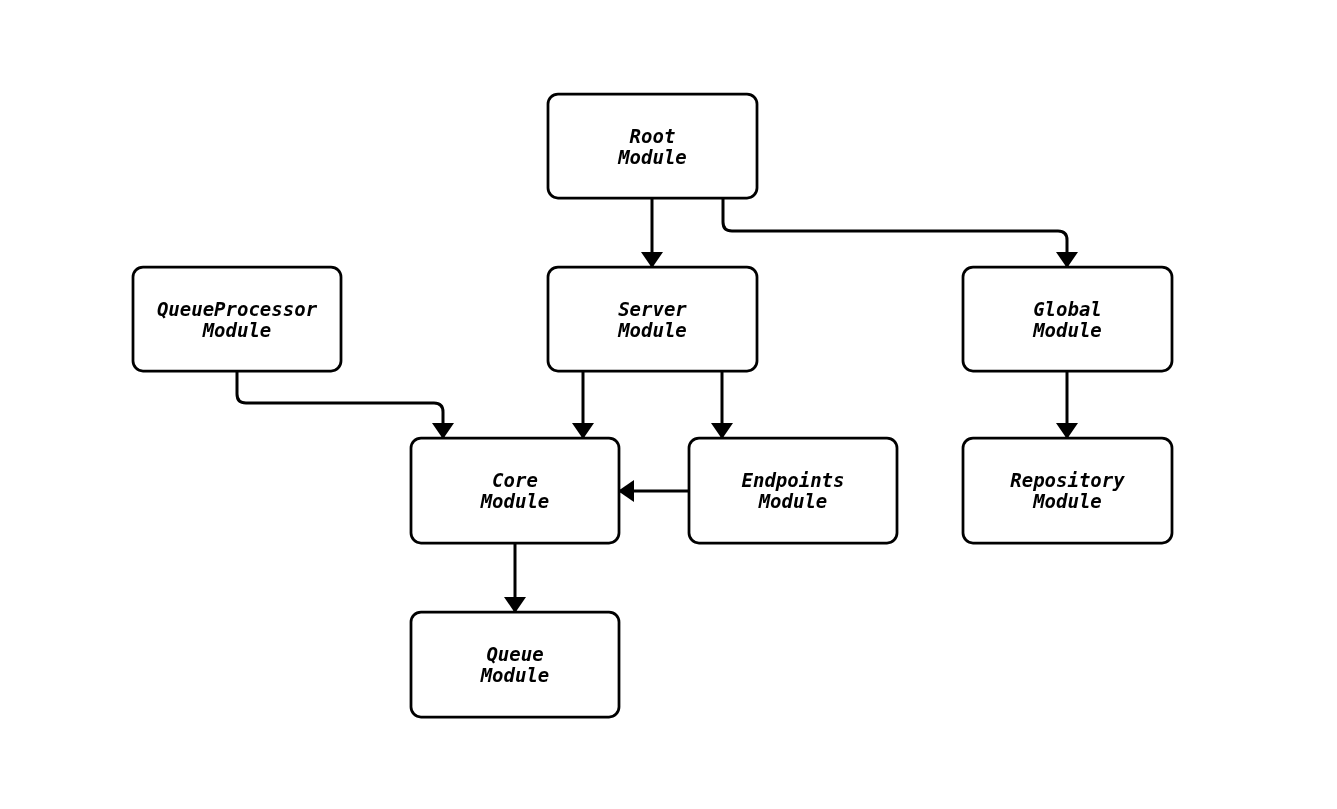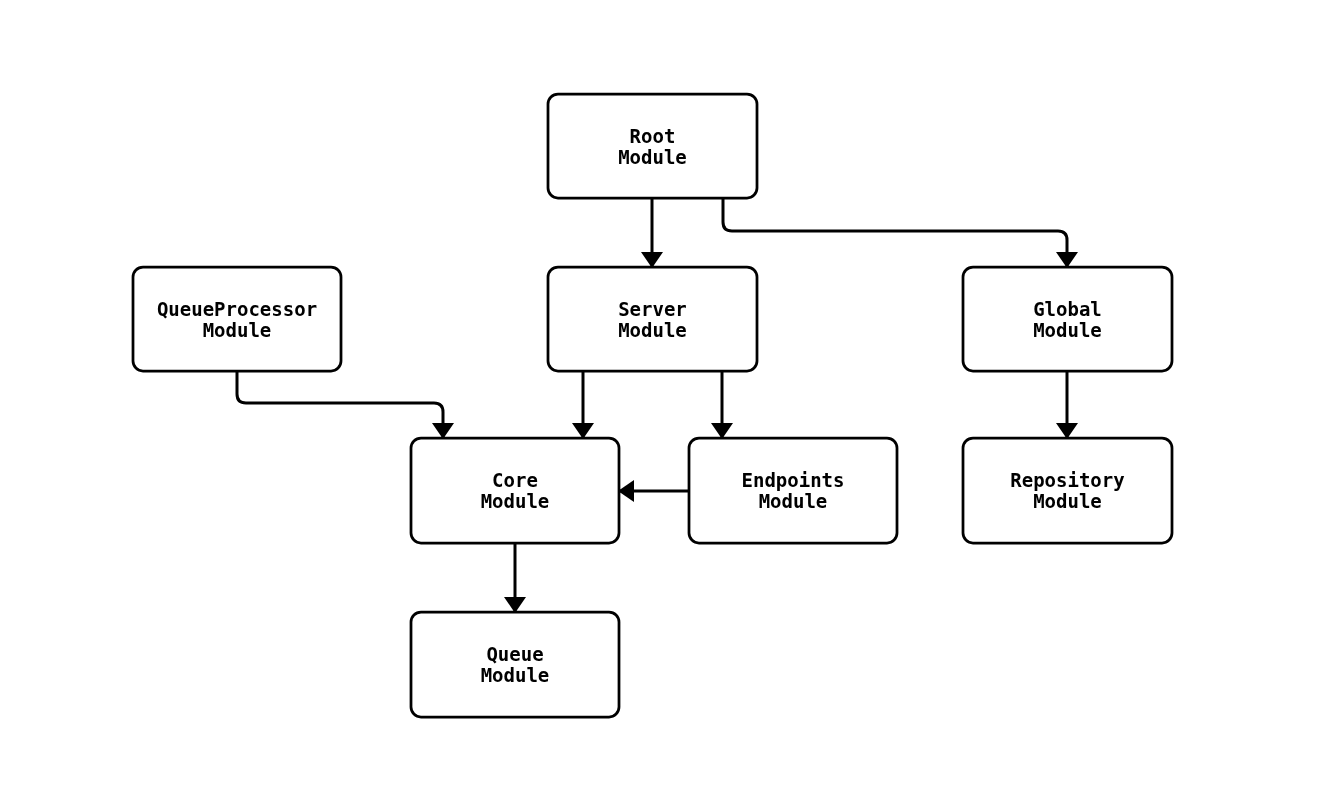--- a/index.html
+++ b/index.html
@@ -8,20 +8,21 @@
     width: 1337px;
     height: 809px;
     background: #ffffff;
     overflow: hidden;
     font-family: "DejaVu Sans Mono", monospace;
   }
   #diagram-wrap {
     width: 1337px;
     height: 681px;
     position: relative;
+    font-style: italic;
   }
   svg { display: block; }
   .node-box {
     
   }
   .node-label {
     font-family: "DejaVu Sans Mono", monospace;
     font-weight: bold;
     text-anchor: middle;
   }

